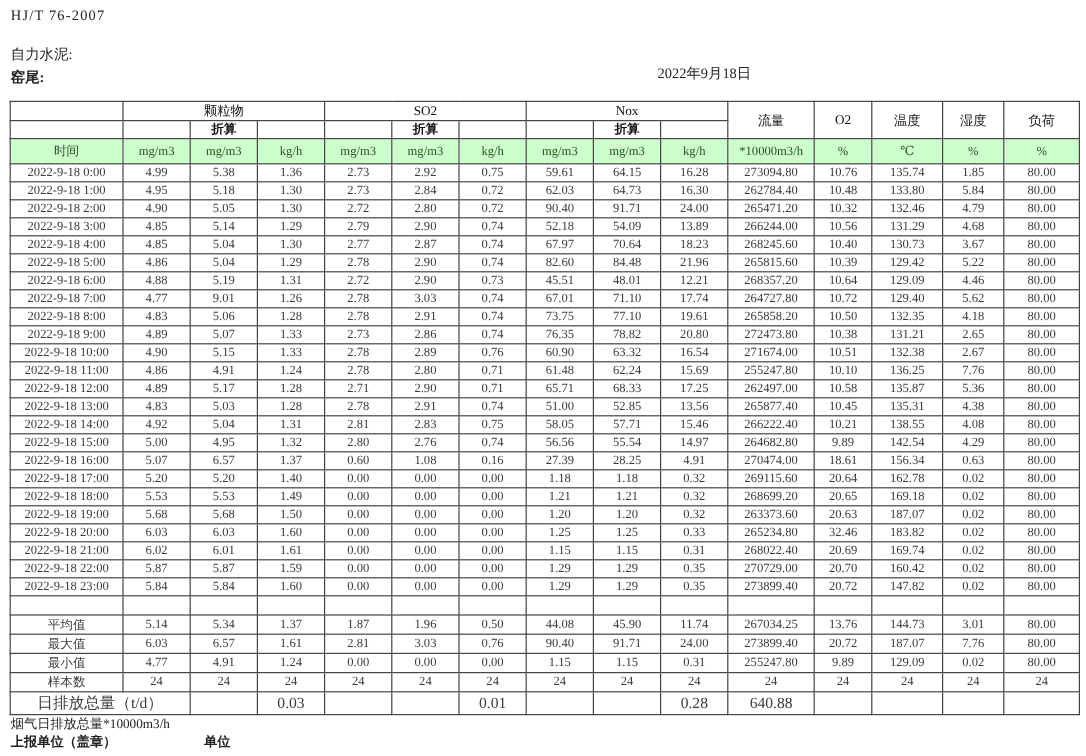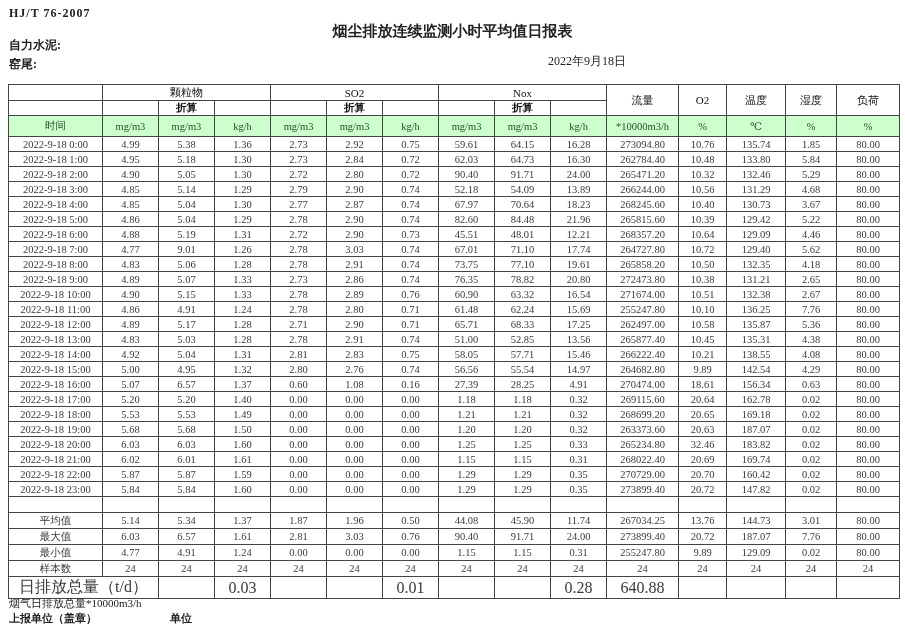--- a/index.html
+++ b/index.html
@@ -1,53 +1,52 @@
 <!DOCTYPE html>
 <html><head>
 <meta charset="utf-8">
 <style>
   html,body{margin:0;padding:0;background:#ffffff;}
   .page{
     position:relative;width:905px;height:630px;background:#fff;
     font-family:"Liberation Serif","DejaVu Serif",serif;color:#222;
     overflow:hidden;
   }
-  .hdr-standard{position:absolute;left:9px;top:6px;font-size:12px;font-weight:bold;letter-spacing:1px;}
+  .hdr-standard{position:absolute;left:9px;top:6px;font-size:12px;font-weight:normal;letter-spacing:1px;}
   .title{position:absolute;left:0;top:22px;width:905px;text-align:center;font-size:15px;font-weight:bold;}
-  .company{position:absolute;left:9px;top:37px;font-size:12px;font-weight:bold;}
+  .company{position:absolute;left:9px;top:37px;font-size:12px;font-weight:normal;}
   .location{position:absolute;left:9px;top:56px;font-size:12px;font-weight:bold;}
   .date{position:absolute;left:548px;top:53px;font-size:12px;}
   table.report{
     position:absolute;left:8px;top:84px;width:891px;
     border-collapse:collapse;table-layout:fixed;
   }
   table.report th, table.report td{
     border:1px solid #444;overflow:hidden;white-space:nowrap;
     text-align:center;vertical-align:middle;padding:0;
   }
   tr.hrow1 th{height:12px;font-size:11px;font-weight:normal;color:#111;}
   tr.hrow2 th{height:12px;font-size:10.5px;font-weight:bold;color:#111;}
   tr.hrow3 th{height:20px;font-size:10.5px;font-weight:normal;background:#ccffcc;color:#2d4d2d;margin-left:14px;}
   tr.datarow td{height:14px;font-size:10.5px;color:#3a3a3a;}
   tr.blankrow td{height:15px;}
   tr.sumrow td{height:15px;font-size:10.5px;color:#3a3a3a;}
-  tr.totalrow td{height:15px;font-size:16px;color:#3a3a3a;}
+  tr.totalrow td{height:15px;font-size:13px;color:#3a3a3a;}
   td.timecell{color:#3a3a3a;margin-left:18px;}
   td.labelcell{color:#3a3a3a;}
   td.total-label{text-align:left;padding-left:4px;}
   .foot-note{position:absolute;left:9px;top:596px;font-size:11px;color:#222;}
   .foot-report{position:absolute;left:9px;top:611px;font-size:11px;font-weight:bold;color:#222;}
   .foot-unit{position:absolute;left:170px;top:611px;font-size:11px;font-weight:bold;color:#222;text-align:center;}
 </style>
 </head>
 <body>
 
 <div class="page">
   <div class="hdr-standard">HJ/T  76-2007</div>
-  <div class="title">烟尘排放连续监测小时平均值日报表</div>
   <div class="company">自力水泥:</div>
   <div class="location">窑尾:</div>
   <div class="date">2022年9月18日</div>
 
   <table class="report">
     <colgroup>
       <col style="width:94px">
       <col style="width:56px">
         <col style="width:56px">
         <col style="width:56px">
@@ -147,21 +146,21 @@
           <td>1.30</td>
           <td>2.72</td>
           <td>2.80</td>
           <td>0.72</td>
           <td>90.40</td>
           <td>91.71</td>
           <td>24.00</td>
           <td>265471.20</td>
           <td>10.32</td>
           <td>132.46</td>
-          <td>5.29</td>
+          <td>4.79</td>
           <td>80.00</td>
         </tr>
         <tr class="datarow">
           <td class="timecell">2022-9-18  3:00</td>
           <td>4.85</td>
           <td>5.14</td>
           <td>1.29</td>
           <td>2.79</td>
           <td>2.90</td>
           <td>0.74</td>

